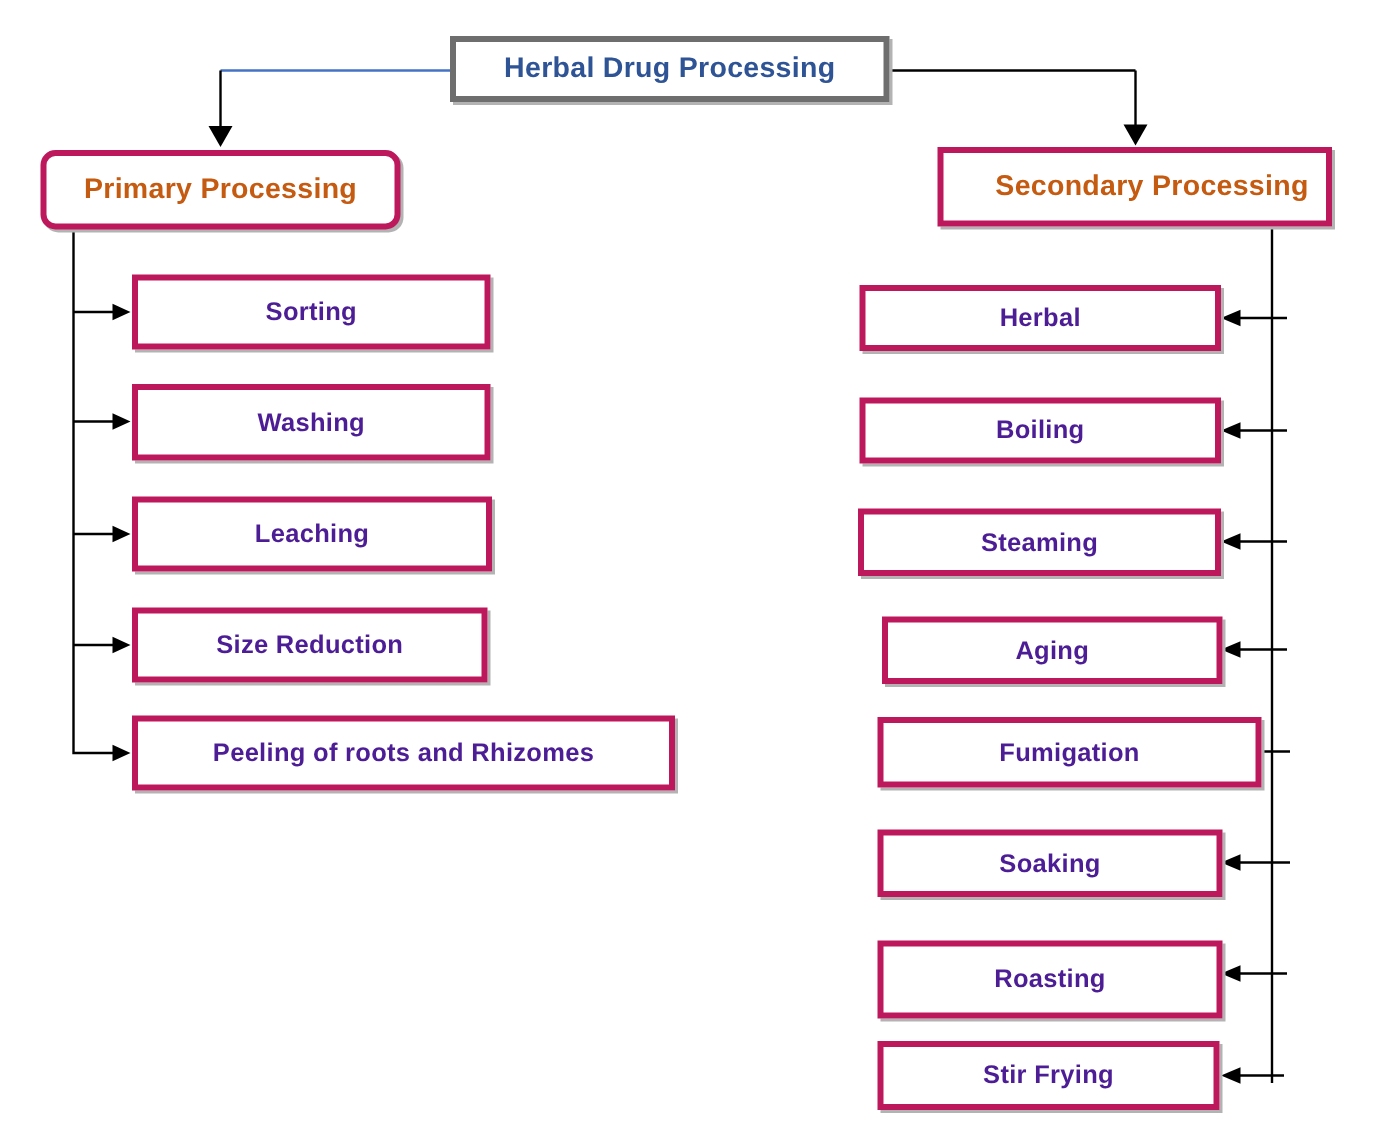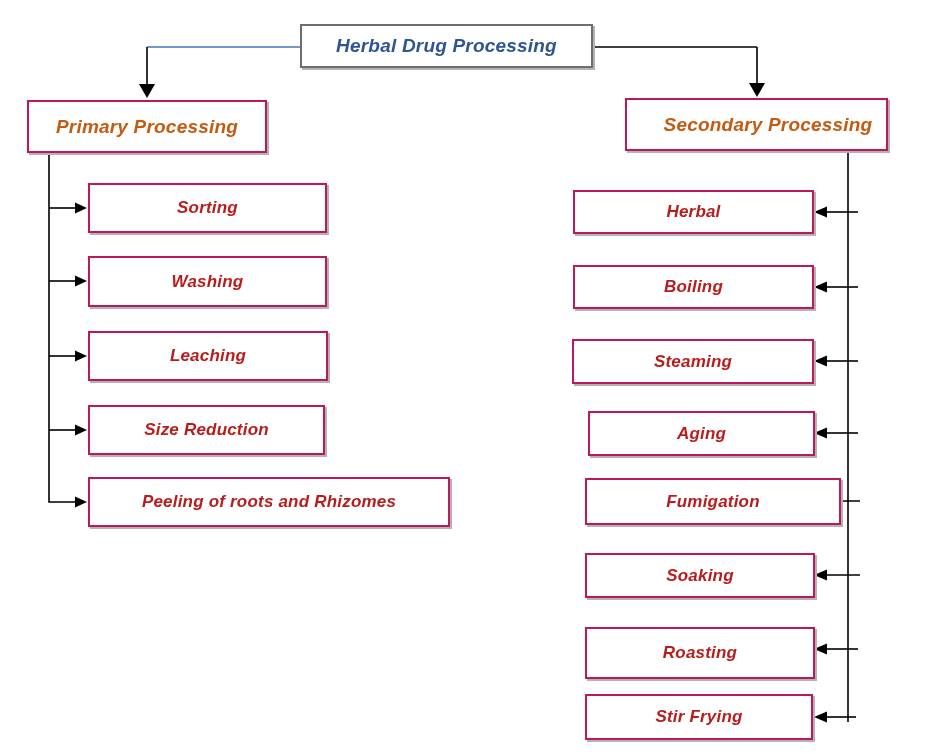--- a/index.html
+++ b/index.html
@@ -19,43 +19,42 @@
     position: absolute;
     left: 0;
     top: 0;
     width: 925px;
     height: 754px;
     pointer-events: none;
   }
   .node {
     position: absolute;
     background: #ffffff;
-    border: 2px solid #be185d;
+    border: 4px solid #be185d;
     box-shadow: 2px 2px 0 #b3b3b3;
     display: flex;
     align-items: center;
     justify-content: center;
     box-sizing: border-box;
     text-align: center;
     font-weight: bold;
     letter-spacing: 0.2px;
-    font-style: italic;
   }
   .node.title-box {
     border-color: #6e6e6e;
     font-size: 19px;
     color: #2F5496;
   }
   .node.branch-box {
     font-size: 19px;
     color: #C55A11;
   }
   .node.item-box {
     font-size: 17px;
-    color: #b91c1c;
+    color: #4c1d95;
   }
 </style>
 </head>
 <body>
 
 <div class="canvas">
 
   <svg class="wires" viewBox="0 0 925 754" xmlns="http://www.w3.org/2000/svg">
 
     <g>
@@ -129,21 +128,21 @@
     <g>
       <line x1="856" y1="717" x2="826" y2="717" stroke="#000000" stroke-width="1.6"></line>
       <polygon points="827,711.5 827,722.5 814,717" fill="#000000"></polygon>
     </g>
   </svg>
 
   <div class="node title-box" style="left:300px; top:24px; width:293px; height:44px;">
     <span>Herbal Drug Processing</span>
   </div>
 
-  <div class="node branch-box" style="left:27px; top:100px; width:240px; height:53px;">
+  <div class="node branch-box" style="left:27px; top:100px; width:240px; height:53px;border-radius:10px;">
     <span>Primary Processing</span>
   </div>
   <div class="node branch-box" style="left:625px; top:98px; width:263px; height:53px;padding-left:23px;">
     <span>Secondary Processing</span>
   </div>
 
   <div class="node item-box" style="left:88px; top:183px; width:239px; height:50px;">
     <span>Sorting</span>
   </div>
   <div class="node item-box" style="left:88px; top:256px; width:239px; height:51px;">

